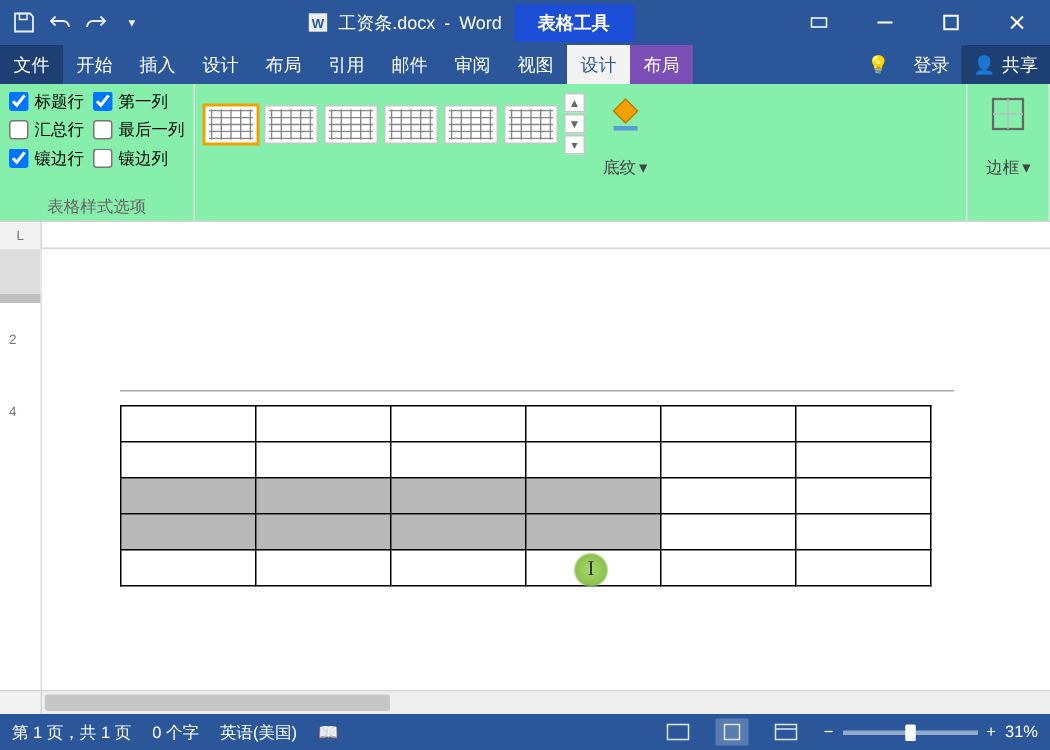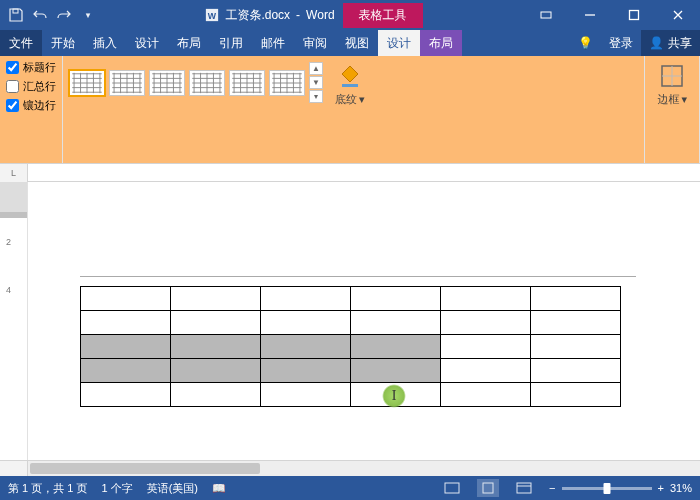--- a/index.html
+++ b/index.html
@@ -2,43 +2,43 @@
 <html><head>
 <meta charset="utf-8">
 <style>
 *{margin:0;padding:0;box-sizing:border-box;font-family:"Microsoft YaHei","Segoe UI",sans-serif;}
 body{width:700px;height:500px;overflow:hidden;background:#fff;display:flex;flex-direction:column;}
 .titlebar{height:30px;background:#2b579a;display:flex;align-items:center;color:#fff;font-size:12px;}
 .qat{display:flex;align-items:center;gap:8px;padding:0 8px;}
 .qat .icon{width:16px;height:16px;display:flex;align-items:center;justify-content:center;opacity:.9;}
 .titlebar .title{flex:1;text-align:center;display:flex;justify-content:center;align-items:center;gap:8px;}
 .title .doc{display:flex;align-items:center;gap:6px;}
-.context-tab{background:#be185d;padding:4px 16px;font-size:12px;}
+.context-tab{background:#1d4ed8;padding:4px 16px;font-size:12px;font-weight:bold;}
 .winbtns{display:flex;align-items:center;gap:0;}
 .winbtns .wbtn{width:44px;height:30px;display:flex;align-items:center;justify-content:center;}
 .tabs{height:26px;background:#2b579a;display:flex;align-items:stretch;color:#fff;font-size:12px;}
 .tabs .tab{padding:0 9px;display:flex;align-items:center;cursor:pointer;white-space:nowrap;}
 .tabs .tab.file{background:#1e3f73;}
 .tabs .tab.active{background:#f3f3f3;color:#2b579a;}
 .tabs .spacer{flex:1;}
 .tabs .right-tab{display:flex;align-items:center;gap:4px;padding:0 8px;}
-.ribbon{height:108px;background:#fdba74;border-bottom:1px solid #d4d4d4;display:flex;font-size:11px;}
+.ribbon{height:92px;background:#86efac;border-bottom:1px solid #d4d4d4;display:flex;font-size:11px;}
 .rgroup{display:flex;flex-direction:column;border-right:1px solid #e1e1e1;padding:2px 6px 0;}
 .rgroup .body{flex:1;display:flex;align-items:flex-start;gap:6px;}
 .rgroup .label{text-align:center;color:#666;padding:2px 0;font-size:11px;}
 .opt-col{display:flex;flex-direction:column;gap:4px;padding-top:2px;}
 .chk{display:flex;align-items:center;gap:4px;cursor:pointer;}
 .chk input{width:13px;height:13px;}
 .gallery{display:flex;align-items:center;gap:4px;padding-top:4px;}
 .style-thumb{width:36px;height:26px;border:1px solid #c6c6c6;background:#fff;display:inline-block;position:relative;}
 .style-thumb.sel{border:1px solid #f2a100;box-shadow:0 0 0 1px #f2a100;}
 .style-thumb svg{width:100%;height:100%;}
 .gallery-nav{width:14px;display:flex;flex-direction:column;gap:1px;}
 .gallery-nav div{height:13px;border:1px solid #c6c6c6;background:#fff;display:flex;align-items:center;justify-content:center;font-size:8px;color:#666;}
-.big-btn{display:flex;flex-direction:column;align-items:center;padding:4px 6px 0;gap:2px;cursor:pointer;}
+.big-btn{display:flex;flex-direction:column;align-items:center;padding:4px 6px 0;gap:14px;cursor:pointer;}
 .big-btn .icon{width:28px;height:28px;}
 .big-btn .txt{font-size:11px;color:#444;display:flex;align-items:center;gap:2px;}
 .ruler-row{height:18px;background:#fff;border-bottom:1px solid #d4d4d4;display:flex;align-items:center;}
 .ruler-corner{width:28px;height:18px;background:#f3f3f3;border-right:1px solid #d4d4d4;display:flex;align-items:center;justify-content:center;font-size:9px;color:#777;}
 .hruler{flex:1;position:relative;background:#fff;font-size:9px;color:#777;overflow:hidden;}
 .workarea{flex:1;display:flex;overflow:hidden;background:#fff;}
 .vruler{width:28px;background:#fff;border-right:1px solid #e1e1e1;position:relative;}
 .vruler .vt{position:absolute;left:6px;font-size:9px;color:#777;transform:translateY(-50%);}
 .vruler .shade{position:absolute;left:0;right:0;background:#ddd;}
 .page-vp{flex:1;overflow:auto;background:#fff;position:relative;}
@@ -154,21 +154,36 @@
           </label>
           <label class="chk">
             <input type="checkbox" style="">
             <span>汇总行</span>
           </label>
           <label class="chk">
             <input type="checkbox" checked="" style="">
             <span>镶边行</span>
           </label>
         </div>
-    </div>
+      <div class="opt-col" id="optcol2">
+          <label class="chk">
+            <input type="checkbox" checked="" style="">
+            <span>第一列</span>
+          </label>
+          <label class="chk">
+            <input type="checkbox" style="">
+            <span>最后一列</span>
+          </label>
+          <label class="chk">
+            <input type="checkbox" style="">
+            <span>镶边列</span>
+          </label>
+        </div>
+    </div>
+    <div class="label">表格样式选项</div>
   </div>
   <div class="rgroup" style="flex:1;">
     <div class="body">
       <div class="gallery" id="style-gallery">
           <span class="style-thumb sel"><svg viewBox="0 0 36 26">
               <line x1="2" y1="3" x2="34" y2="3" stroke="#888" stroke-width="1"></line>
               <line x1="2" y1="8" x2="34" y2="8" stroke="#888" stroke-width="1"></line>
               <line x1="2" y1="13" x2="34" y2="13" stroke="#888" stroke-width="1"></line>
               <line x1="2" y1="18" x2="34" y2="18" stroke="#888" stroke-width="1"></line>
               <line x1="2" y1="23" x2="34" y2="23" stroke="#888" stroke-width="1"></line>
@@ -343,21 +358,21 @@
 
 <div class="hs-bar">
   <div class="corner"></div>
   <div class="track">
       <div class="thumb"></div>
     </div>
 </div>
 
 <div class="statusbar">
   <span>第 1 页，共 1 页</span>
-  <span>1 个字</span>
+  <span>0 个字</span>
   <span>英语(美国)</span>
   <span>📖</span>
   <div class="spacer"></div>
   <div class="viewbtn">
       <svg width="16" height="12">
         <rect x="1" y="1" width="14" height="10" fill="none" stroke="#fff"></rect>
       </svg>
     </div>
   <div class="viewbtn" style="background:rgba(255,255,255,.25);">
       <svg width="16" height="12">

